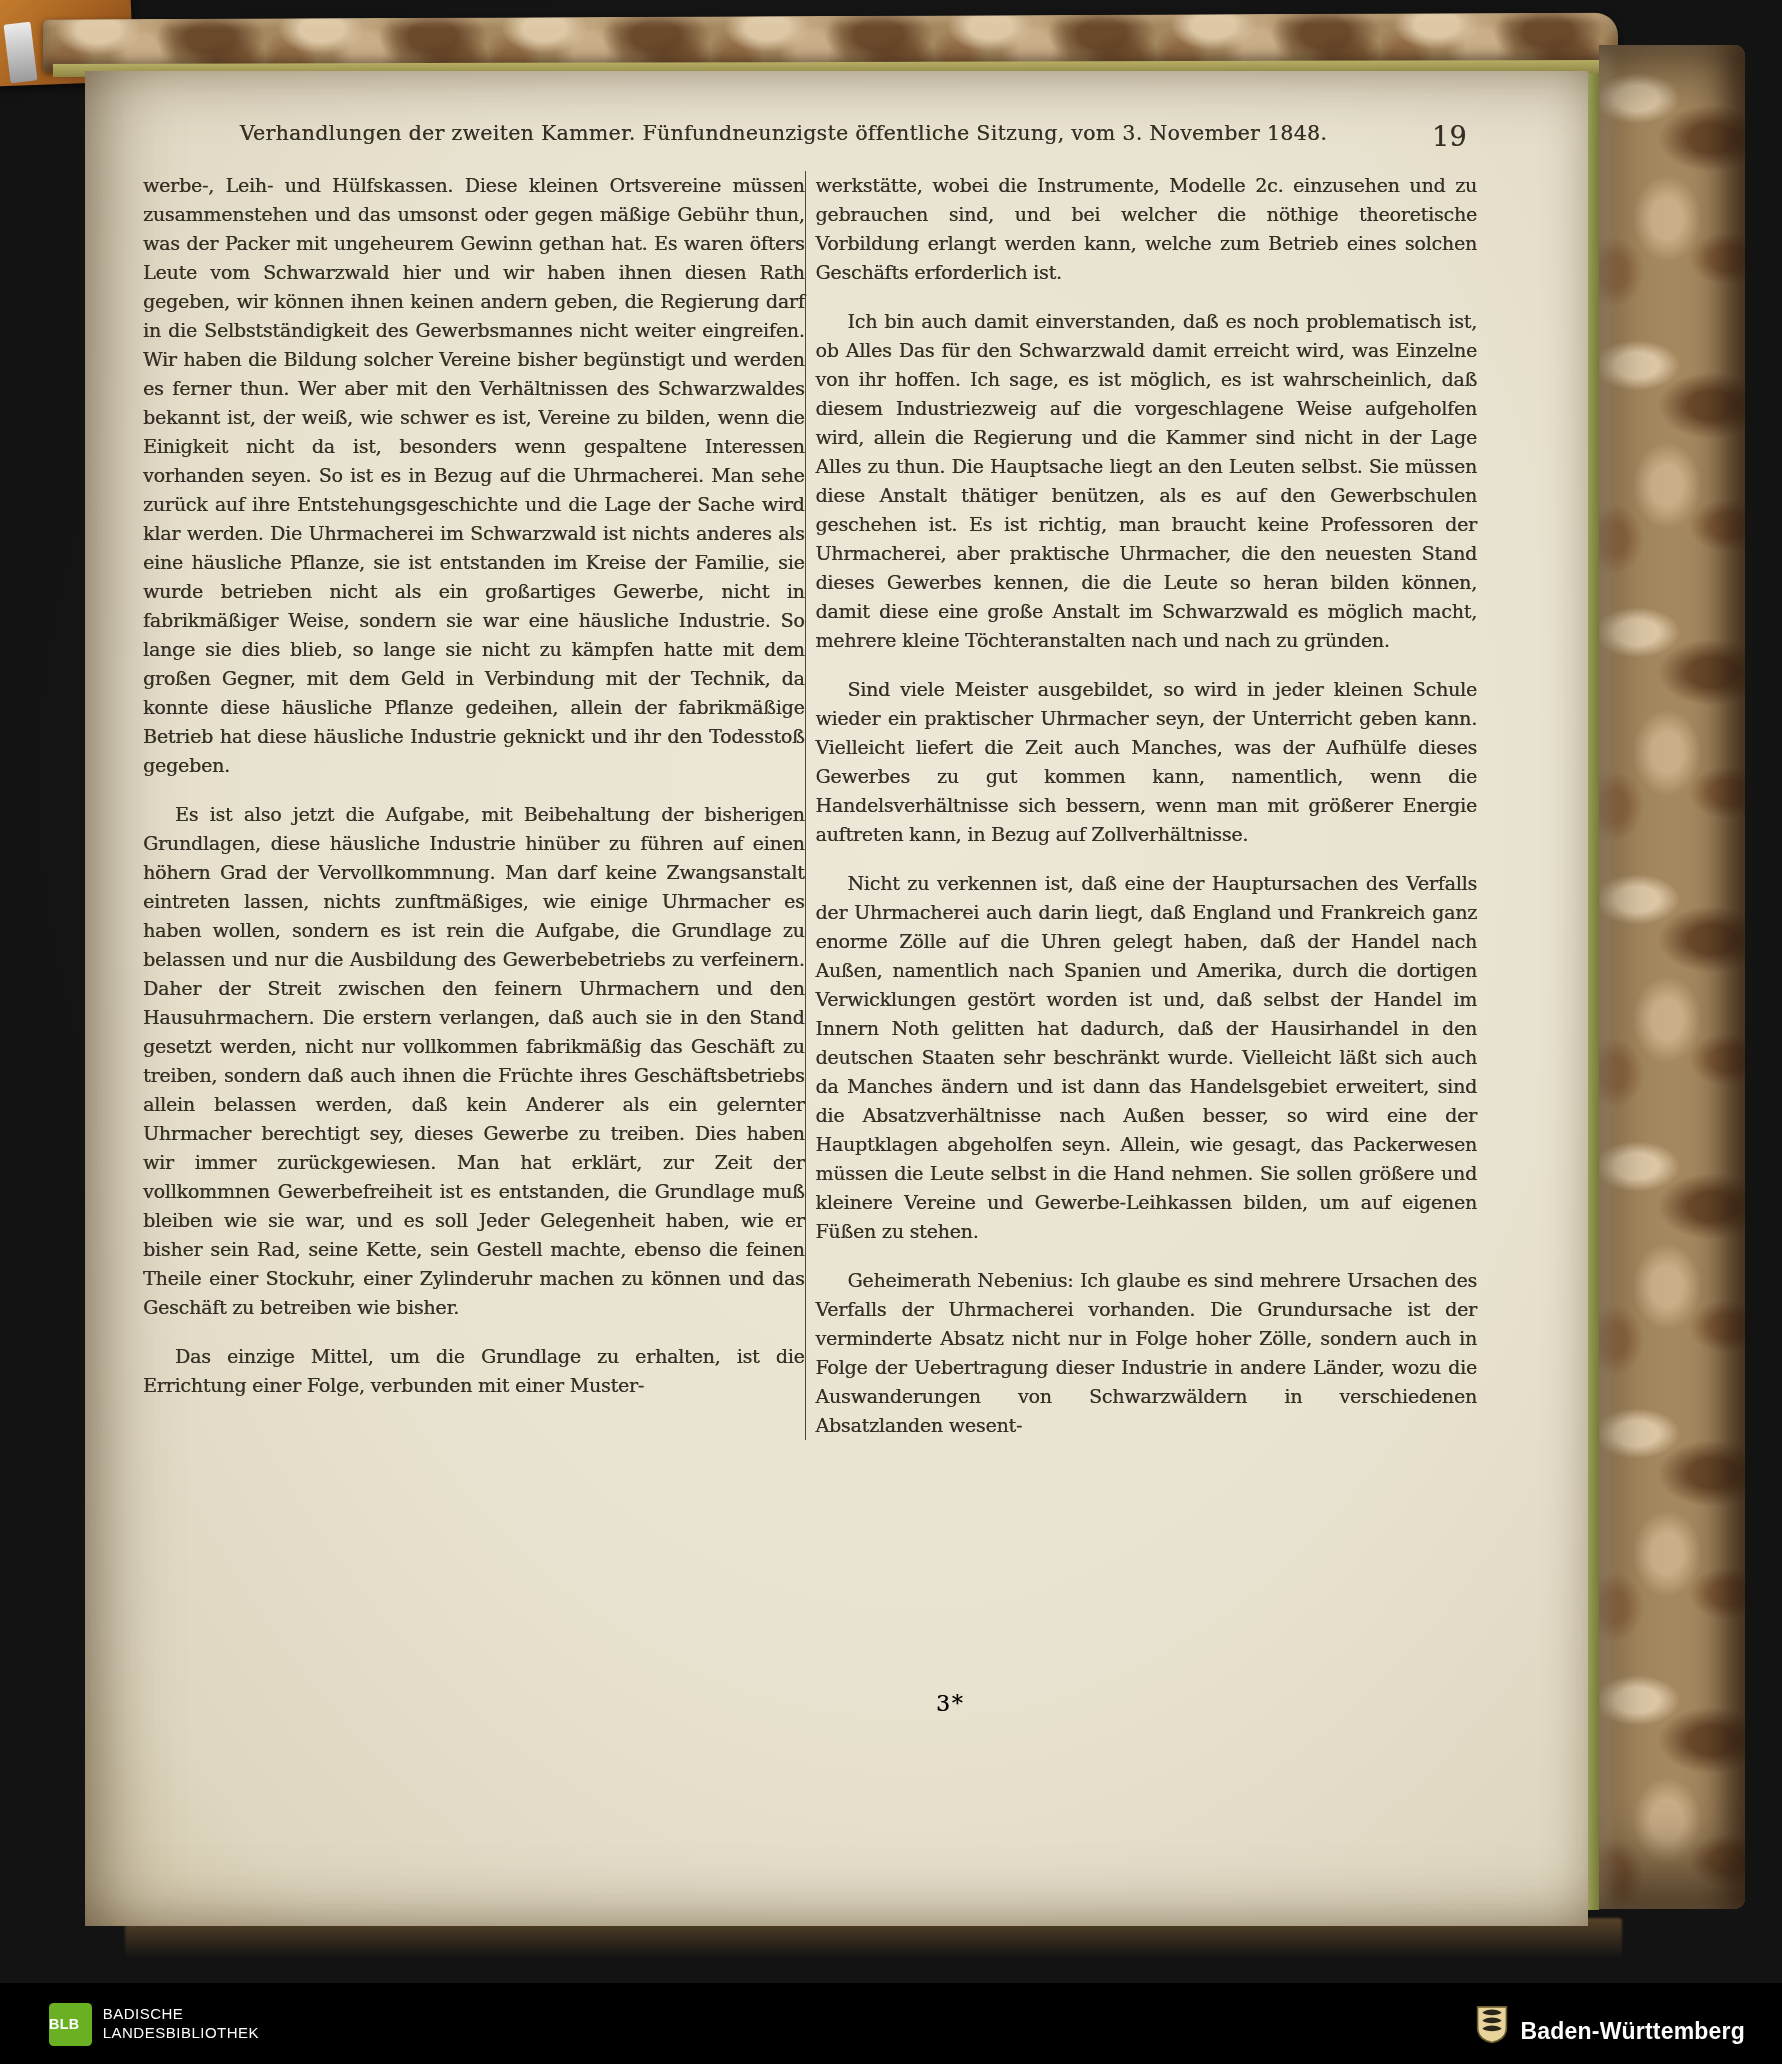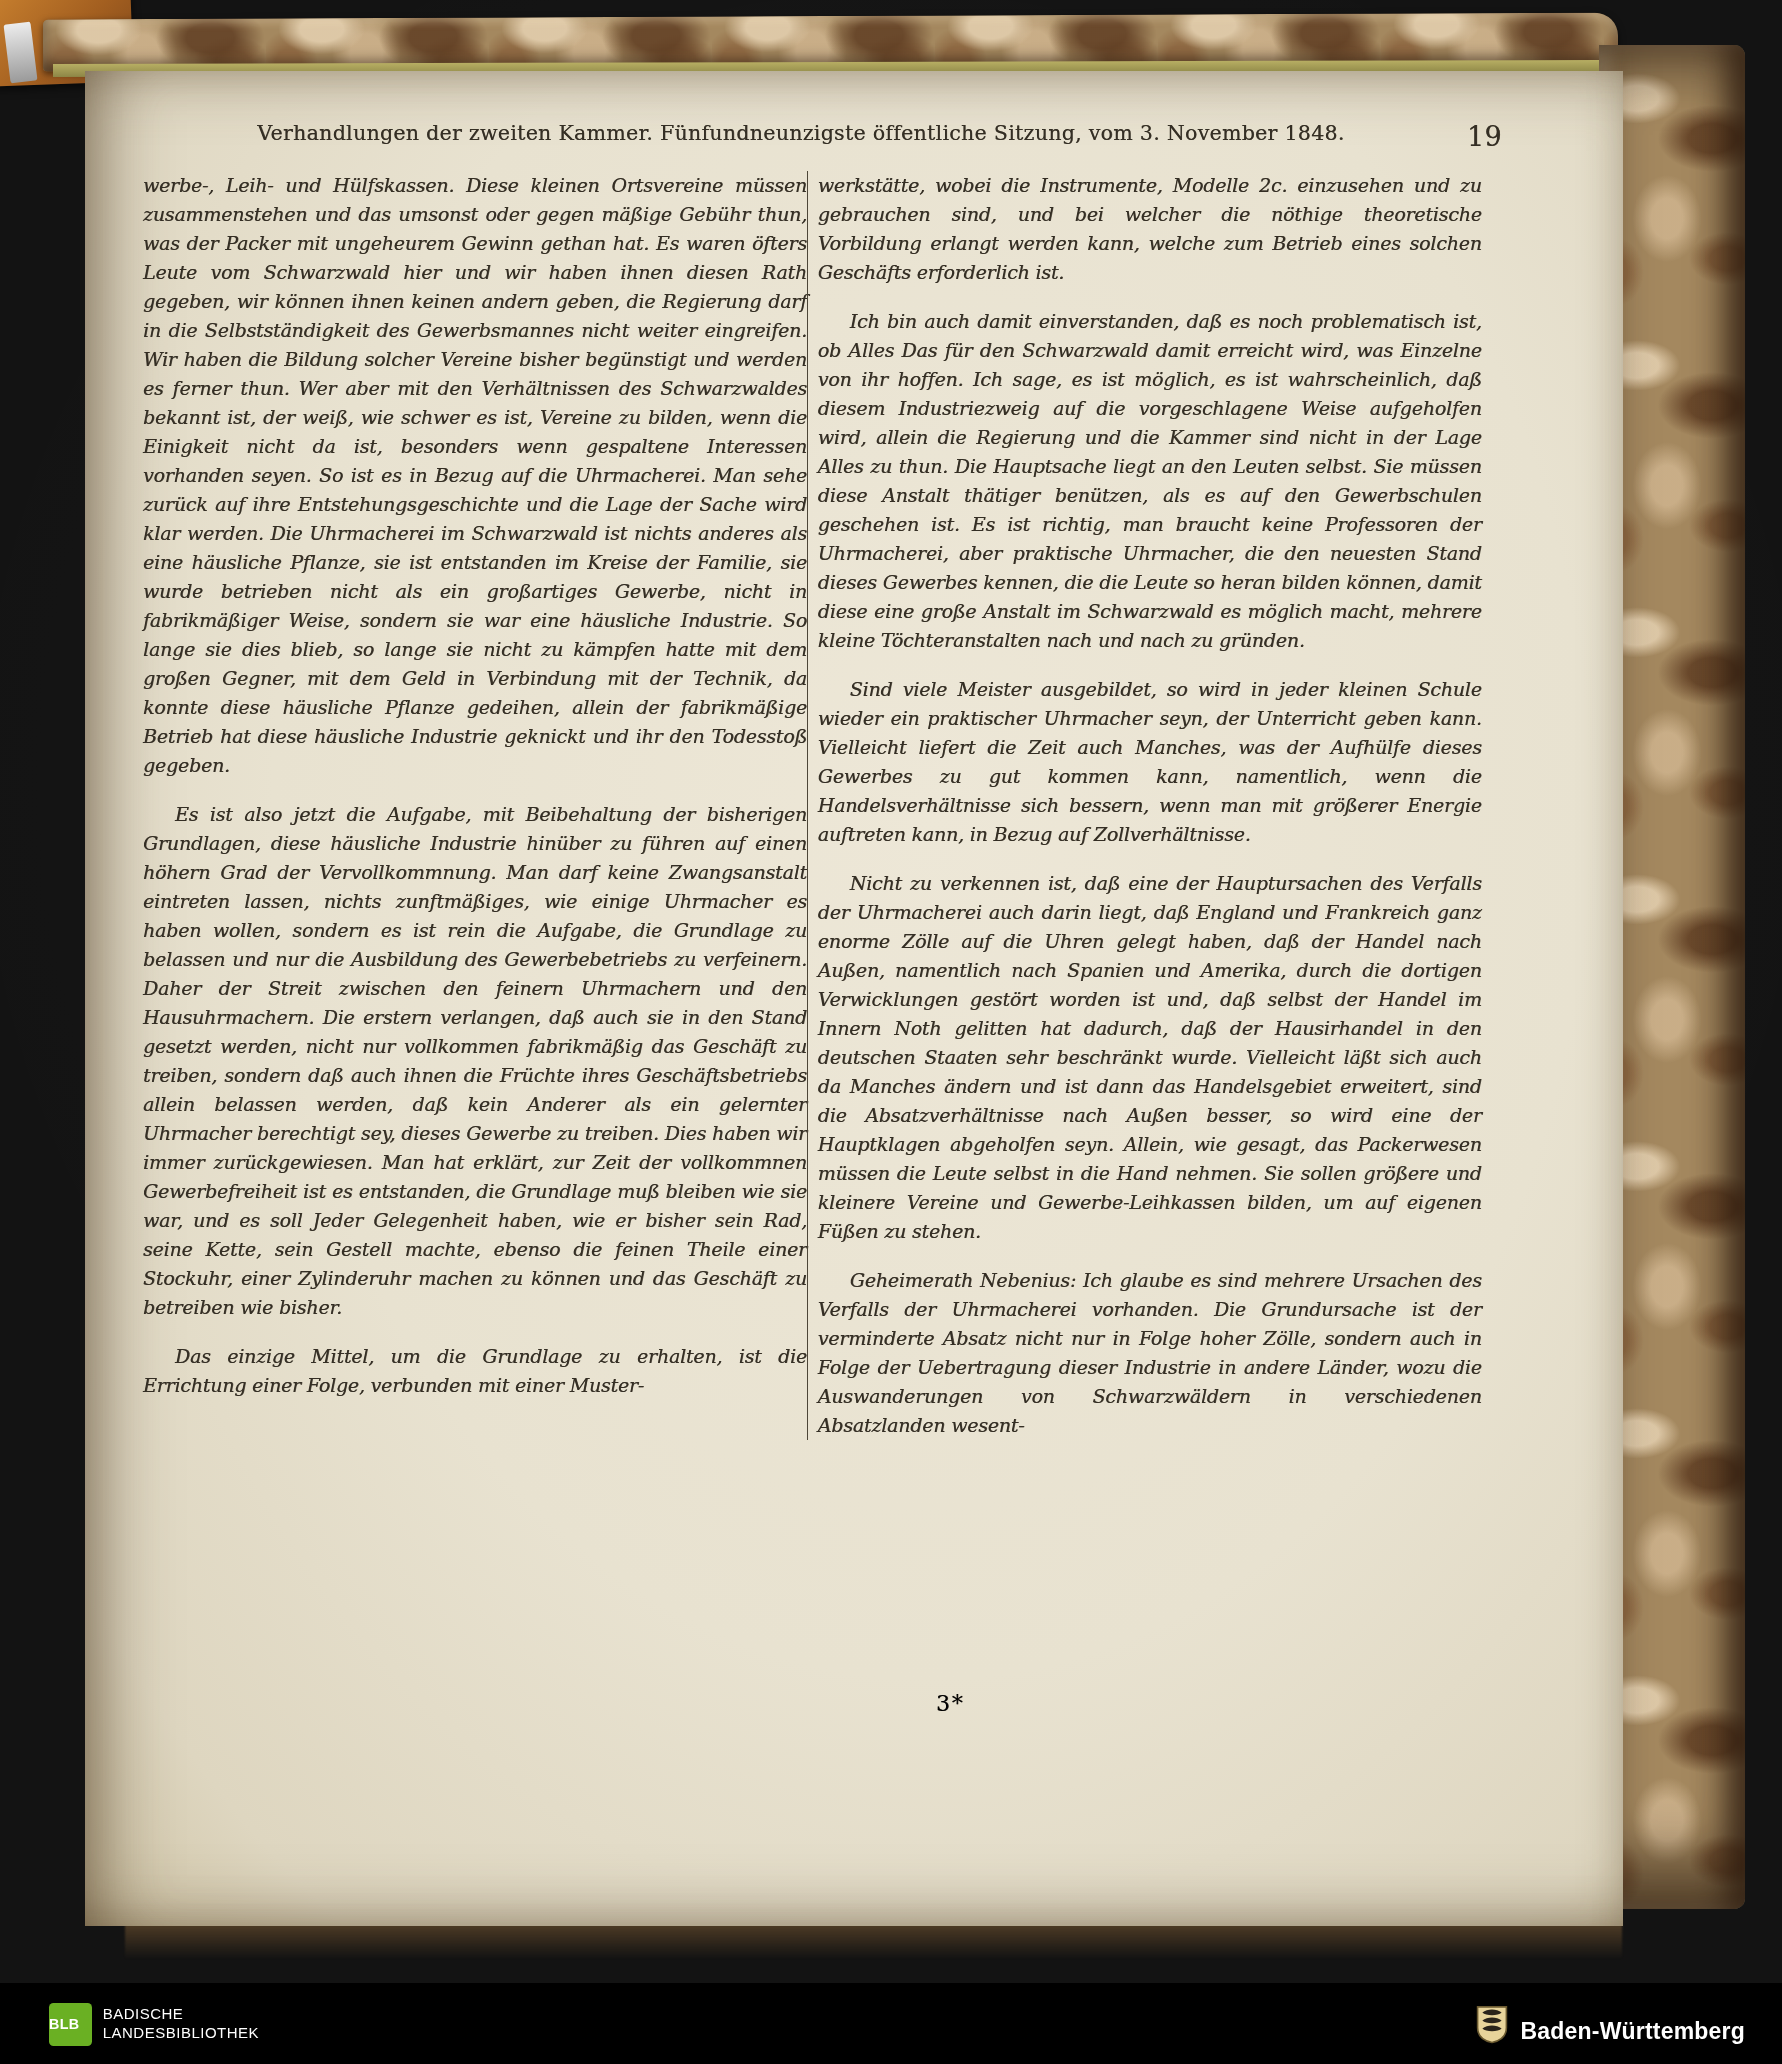--- a/index.html
+++ b/index.html
@@ -63,30 +63,29 @@
 
   
   .page{
     position:absolute;left:85px;top:71px;width:1503px;height:1855px;
     background:radial-gradient(ellipse at 55% 40%, #ede7d7 0%, #e8e2d0 55%, #ded6c0 86%, #cfc4a6 100%);
     box-shadow:
       inset 52px 0 76px -40px rgba(70,50,25,.6),
       inset -25px 0 49px -31px rgba(95,75,45,.38),
       inset 0 43px 67px -43px rgba(95,75,45,.42),
       inset 0 -45px 67px -43px rgba(95,75,45,.5);
-    padding-left: 35px;
   }
   .page-inner{position:absolute;inset:0;padding:50px 111px 0 58px;color:#342e24;}
 
   .page-header{position:relative;height:45px;font-size:20.5px;letter-spacing:0.3px;
     text-shadow:0.3px 0 0 rgba(52,46,36,.7);}
   .page-header .title{text-align:center;padding-right:53px;}
   .page-header .pagenum{position:absolute;right:10px;top:0;font-size:27px;}
 
-  .columns{display:flex;margin-top:5.3px;font-style:italic;}
+  .columns{display:flex;margin-top:5.3px;}
   .col{width:664px;}
   .col.right{border-left:1.8px solid #4d4638;padding-left:9.8px;}
   .para{
     margin:0;text-align:justify;
     font-size:19px;line-height:29px;letter-spacing:-0.2px;
     text-shadow:0.4px 0 0 rgba(52,46,36,.7);
   }
   .para.indent{text-indent:32px;margin-top:20px;}
 
   .signature{position:absolute;left:851px;top:1620px;font-size:22px;letter-spacing:1.8px;

